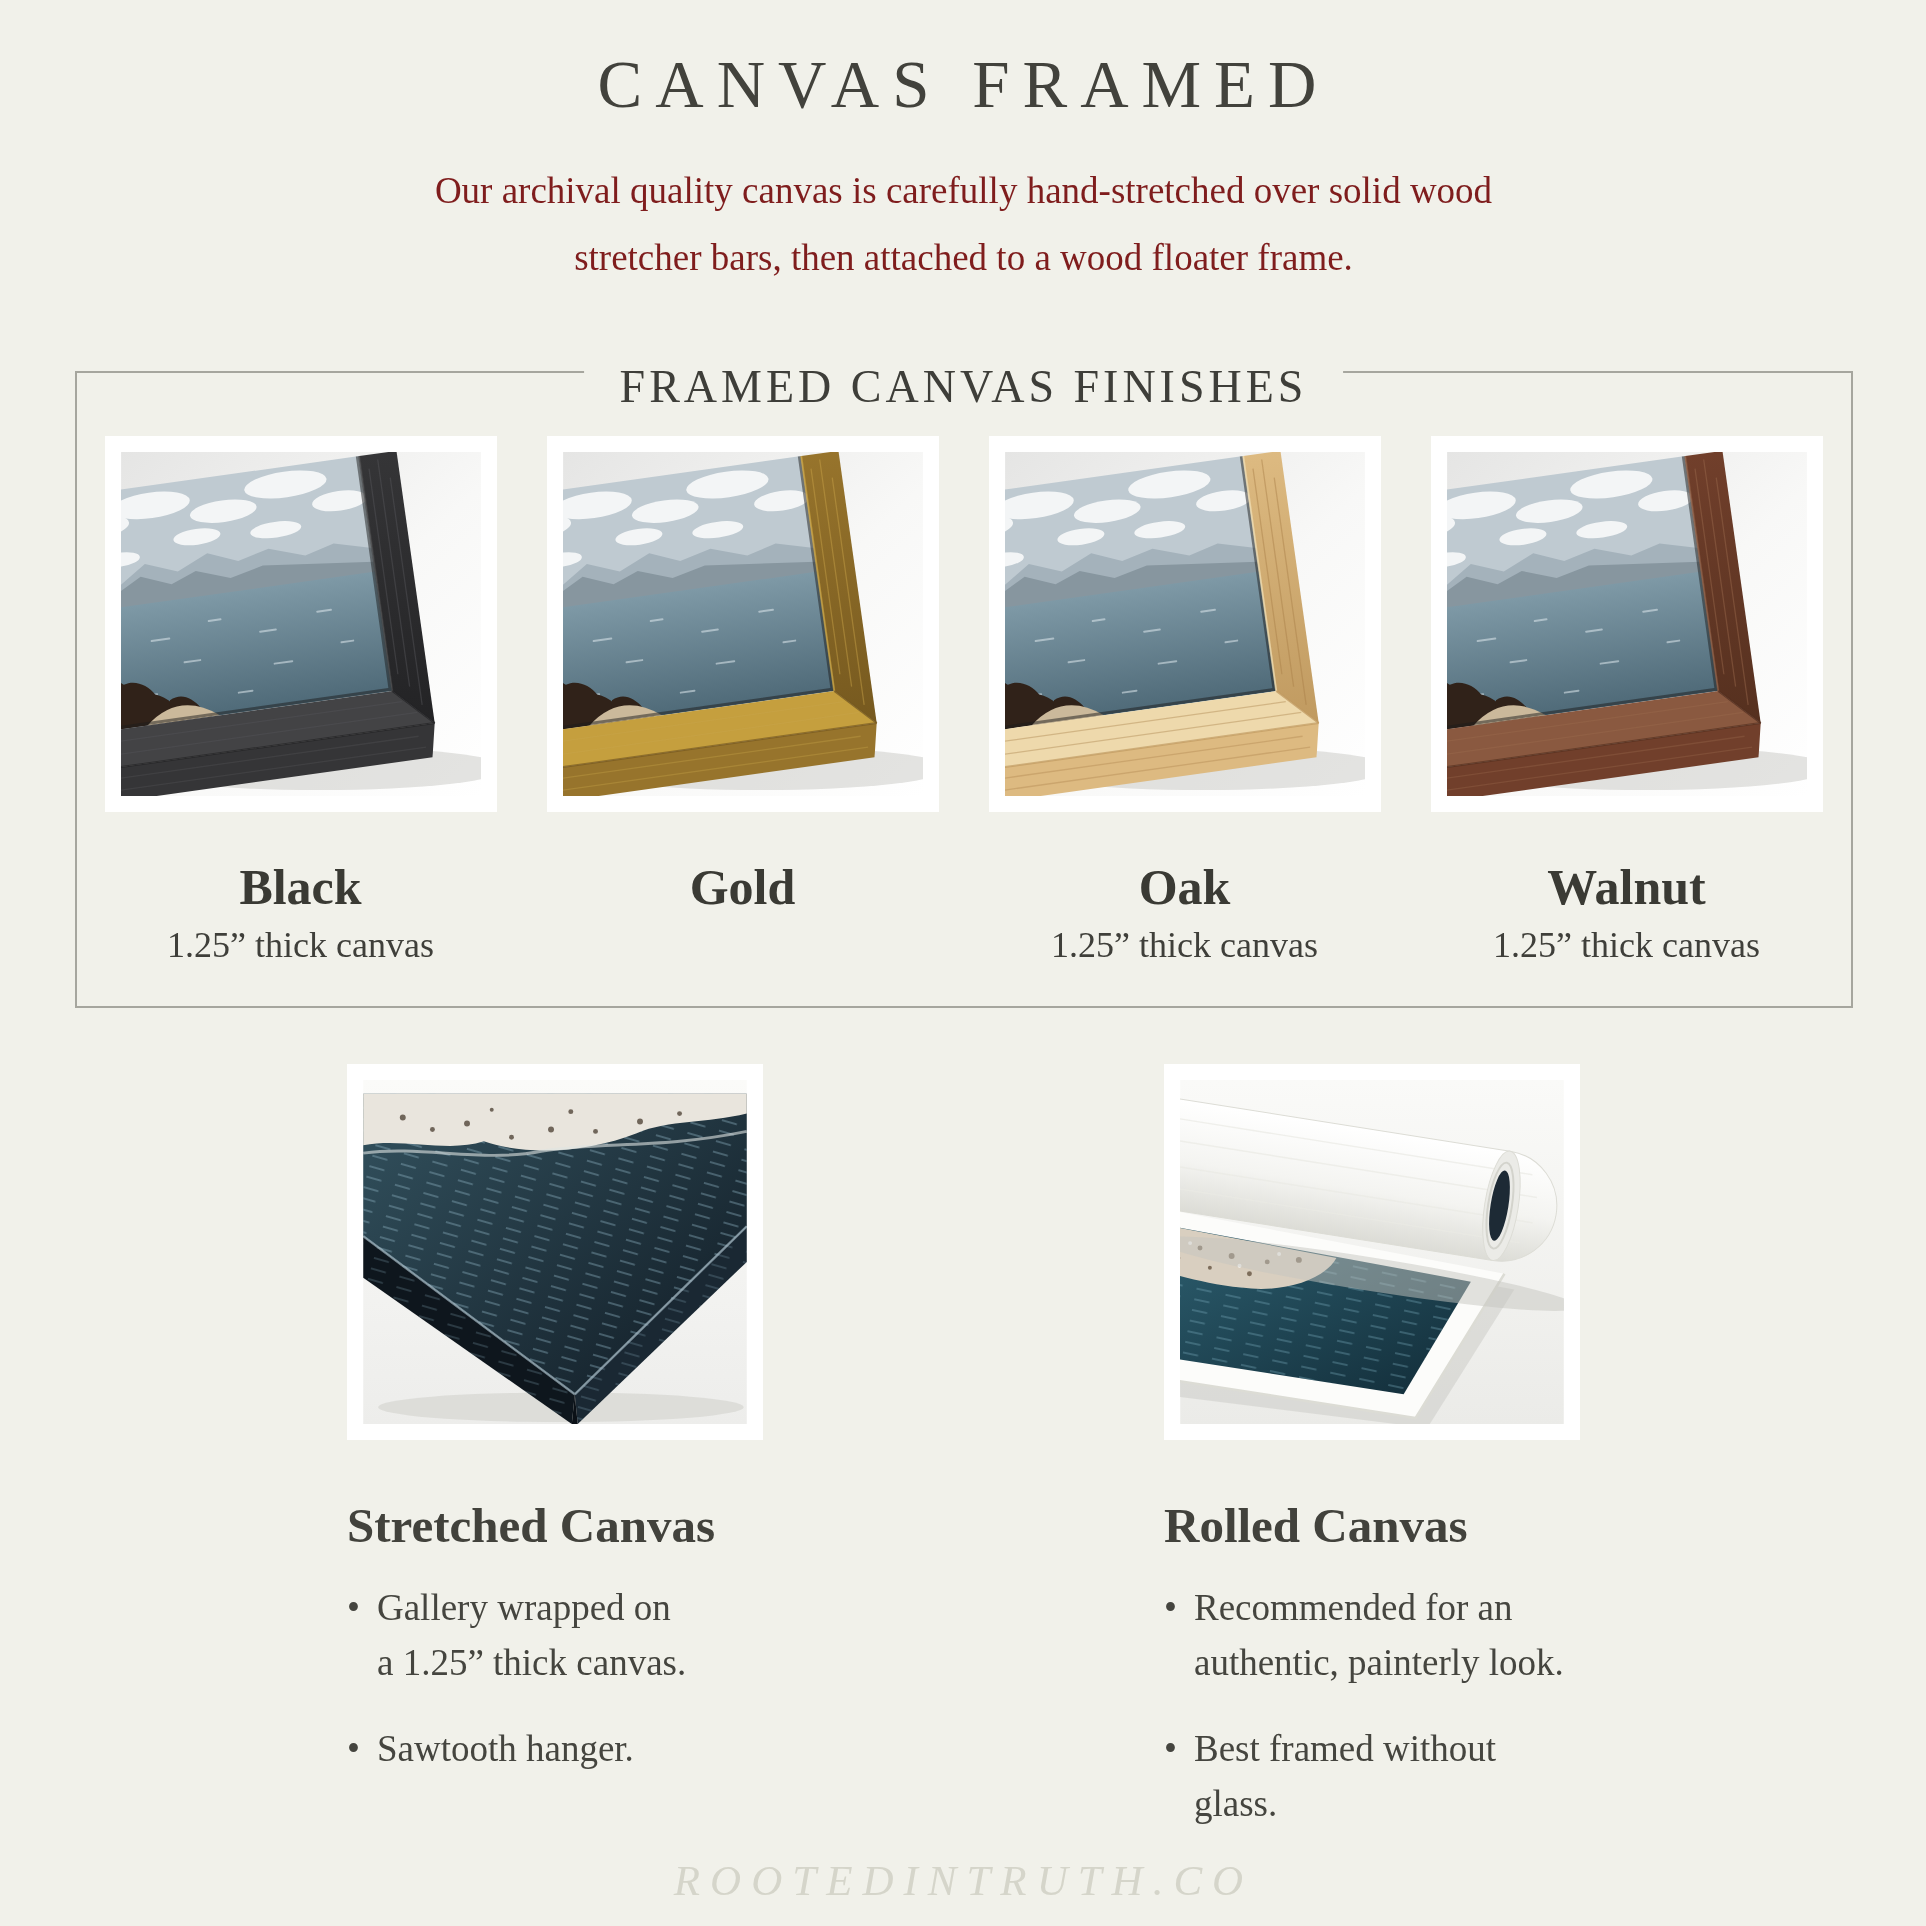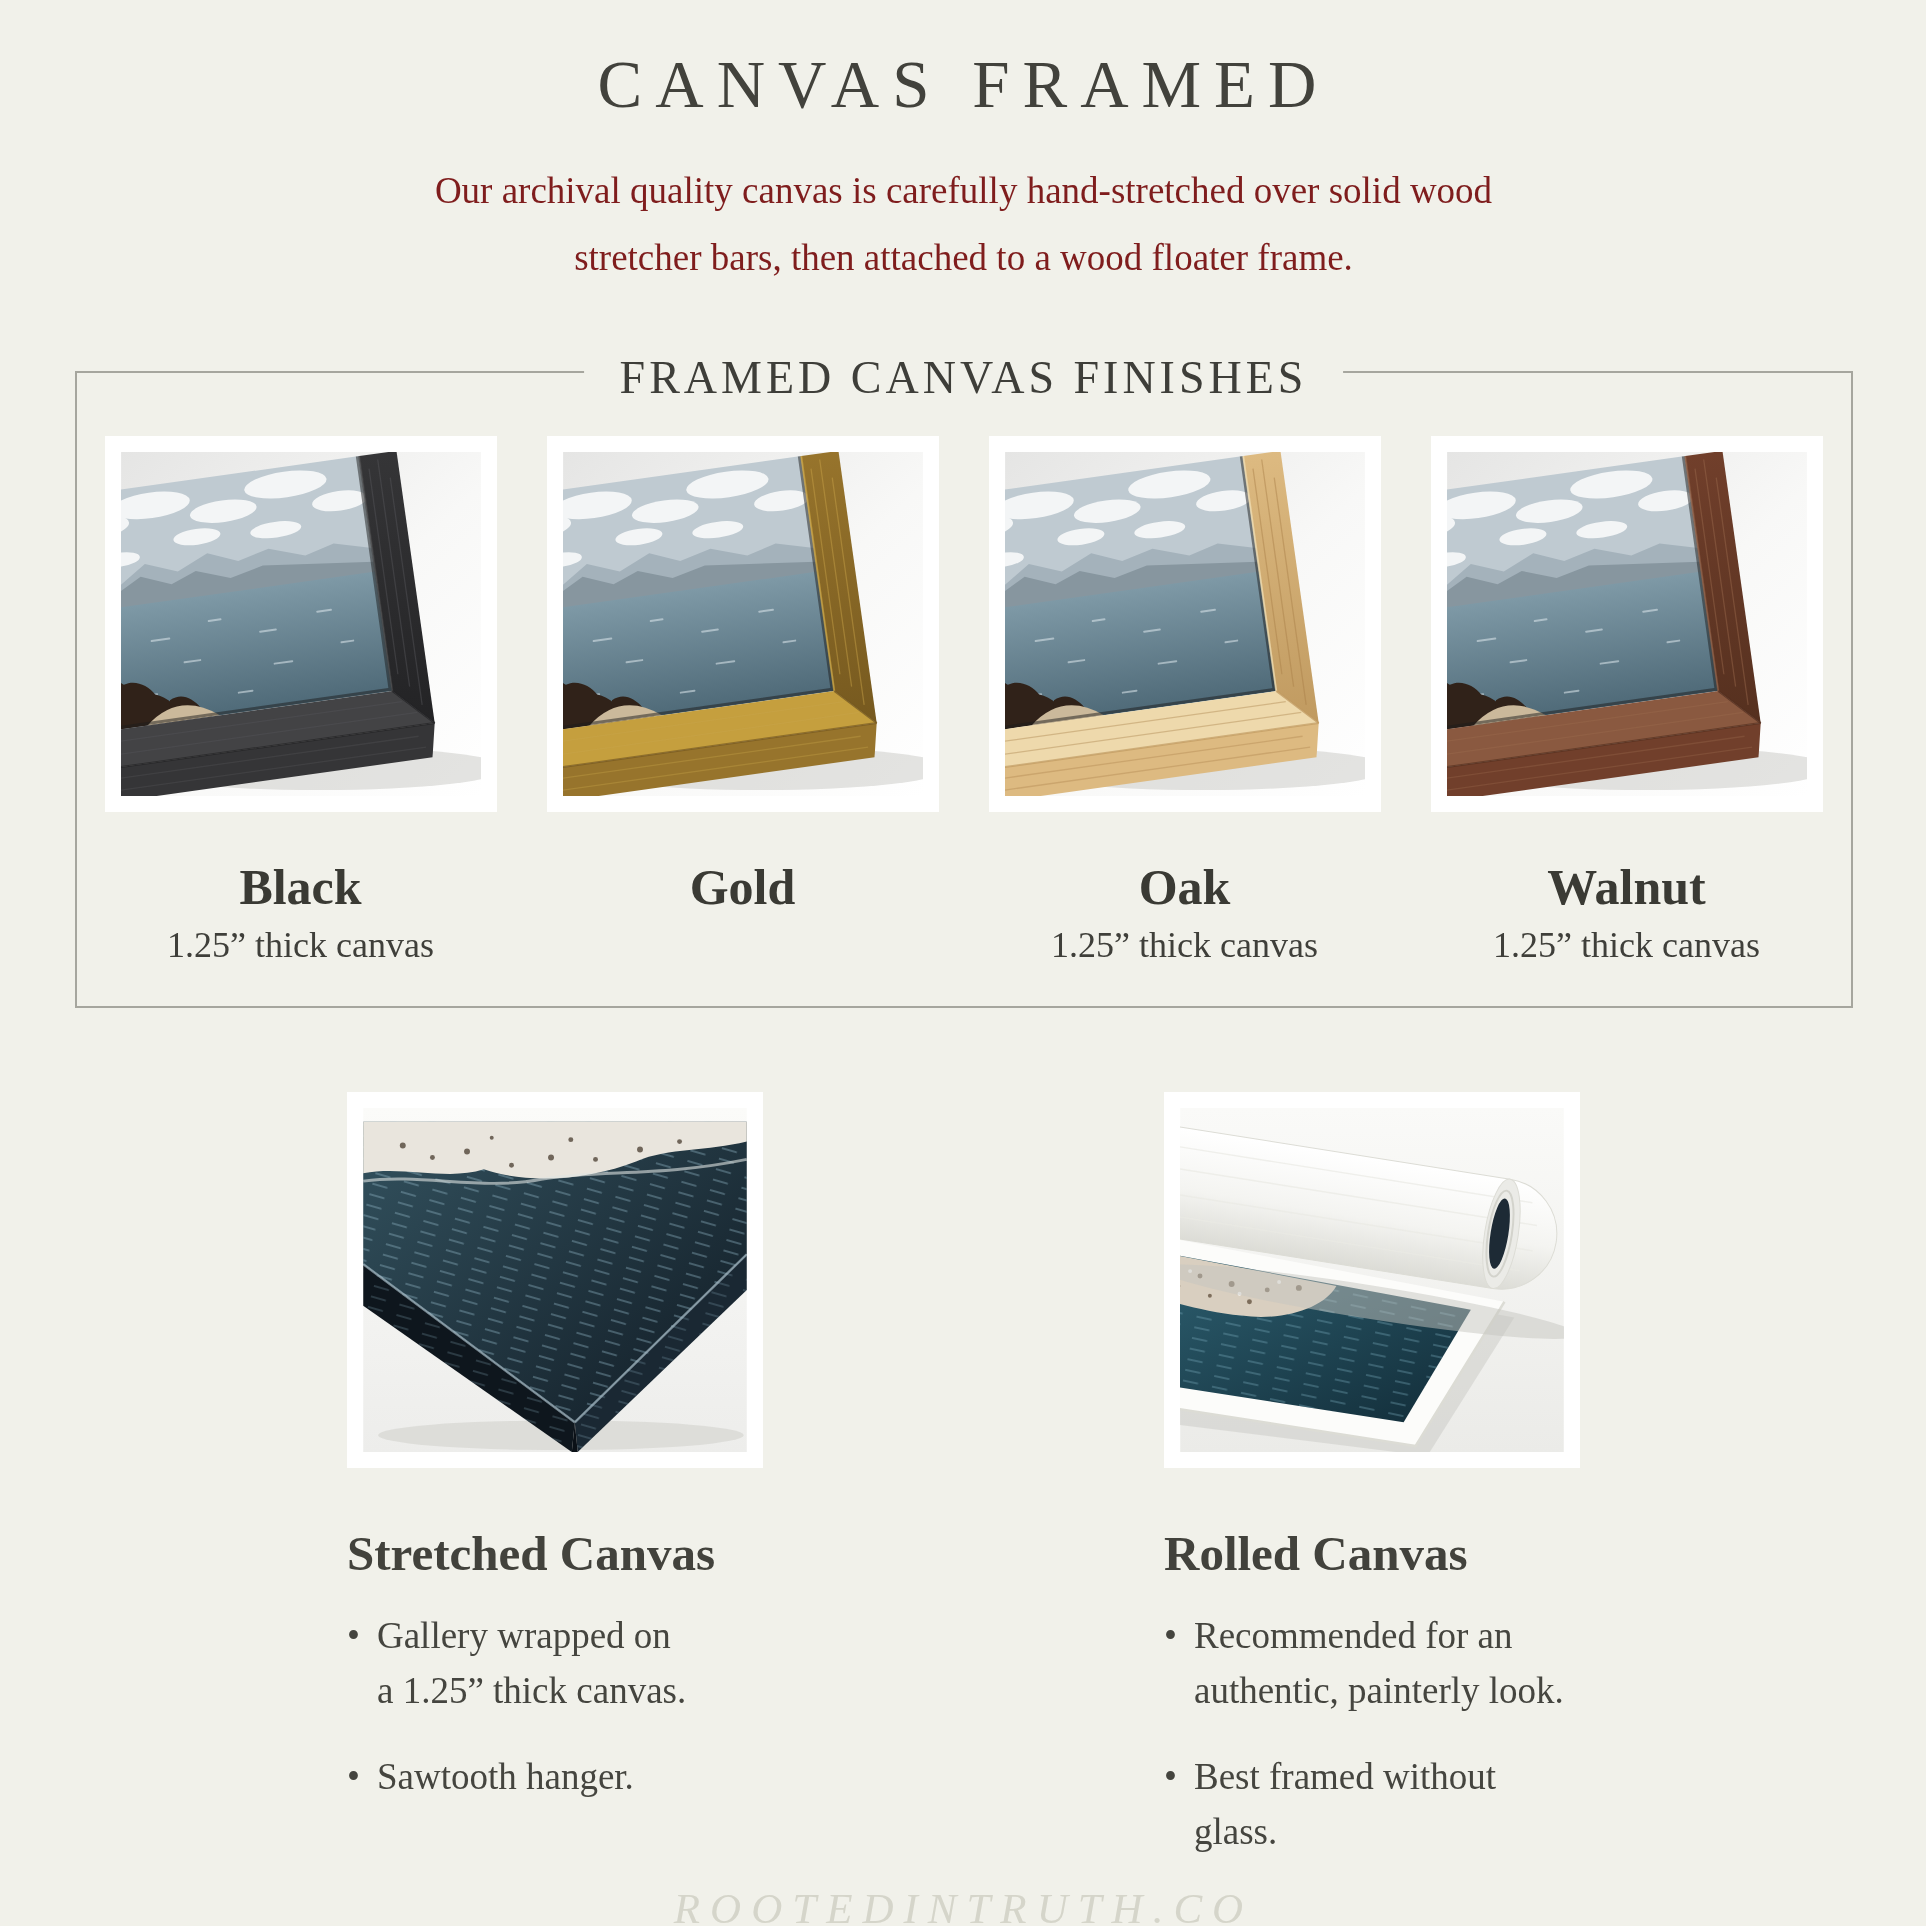--- a/index.html
+++ b/index.html
@@ -29,21 +29,21 @@
   }
 
   
   .finishes-box{
     position:relative;
     width:1778px;height:637px;
     margin:79px auto 0;
     border:2px solid var(--line);
   }
   .legend{
-    position:absolute;top:4px;left:50%;
+    position:absolute;top:13px;left:50%;
     transform:translate(-50%,-50%);
     background:var(--bg);
     padding:0 36px;white-space:nowrap;
     font-size:46px;letter-spacing:4px;color:#3e3e39;
   }
   .tiles{
     display:flex;justify-content:center;gap:50px;
     padding-top:63px;
   }
   .tile{width:392px;text-align:center;}
@@ -54,21 +54,21 @@
   .photo{width:100%;height:100%;}
   .photo svg{width:100%;height:100%;display:block;}
   .fname{margin-top:46px;font-size:50px;font-weight:700;color:#38382f;color:#3a3a34;}
   .fspec{margin-top:8px;font-size:36px;color:#3f3f3a;}
 
   
   .opts{
     margin-top:56px;
     display:flex;justify-content:center;gap:401px;
   }
-  .opt{width:416px;margin-top:28px;}
+  .opt{width:416px;}
   .opt .card{width:416px;height:376px;padding:16px;}
   .opt h3{margin-top:57px;font-size:49px;font-weight:700;color:#42423c;}
   .opt ul{margin-top:26px;list-style:none;}
   .opt li{
     display:flex;align-items:flex-start;
     font-size:37px;line-height:1.5;color:#45453f;
     white-space:pre-line;
   }
   .opt li + li{margin-top:30px;}
   .dot{margin-right:17px;}

